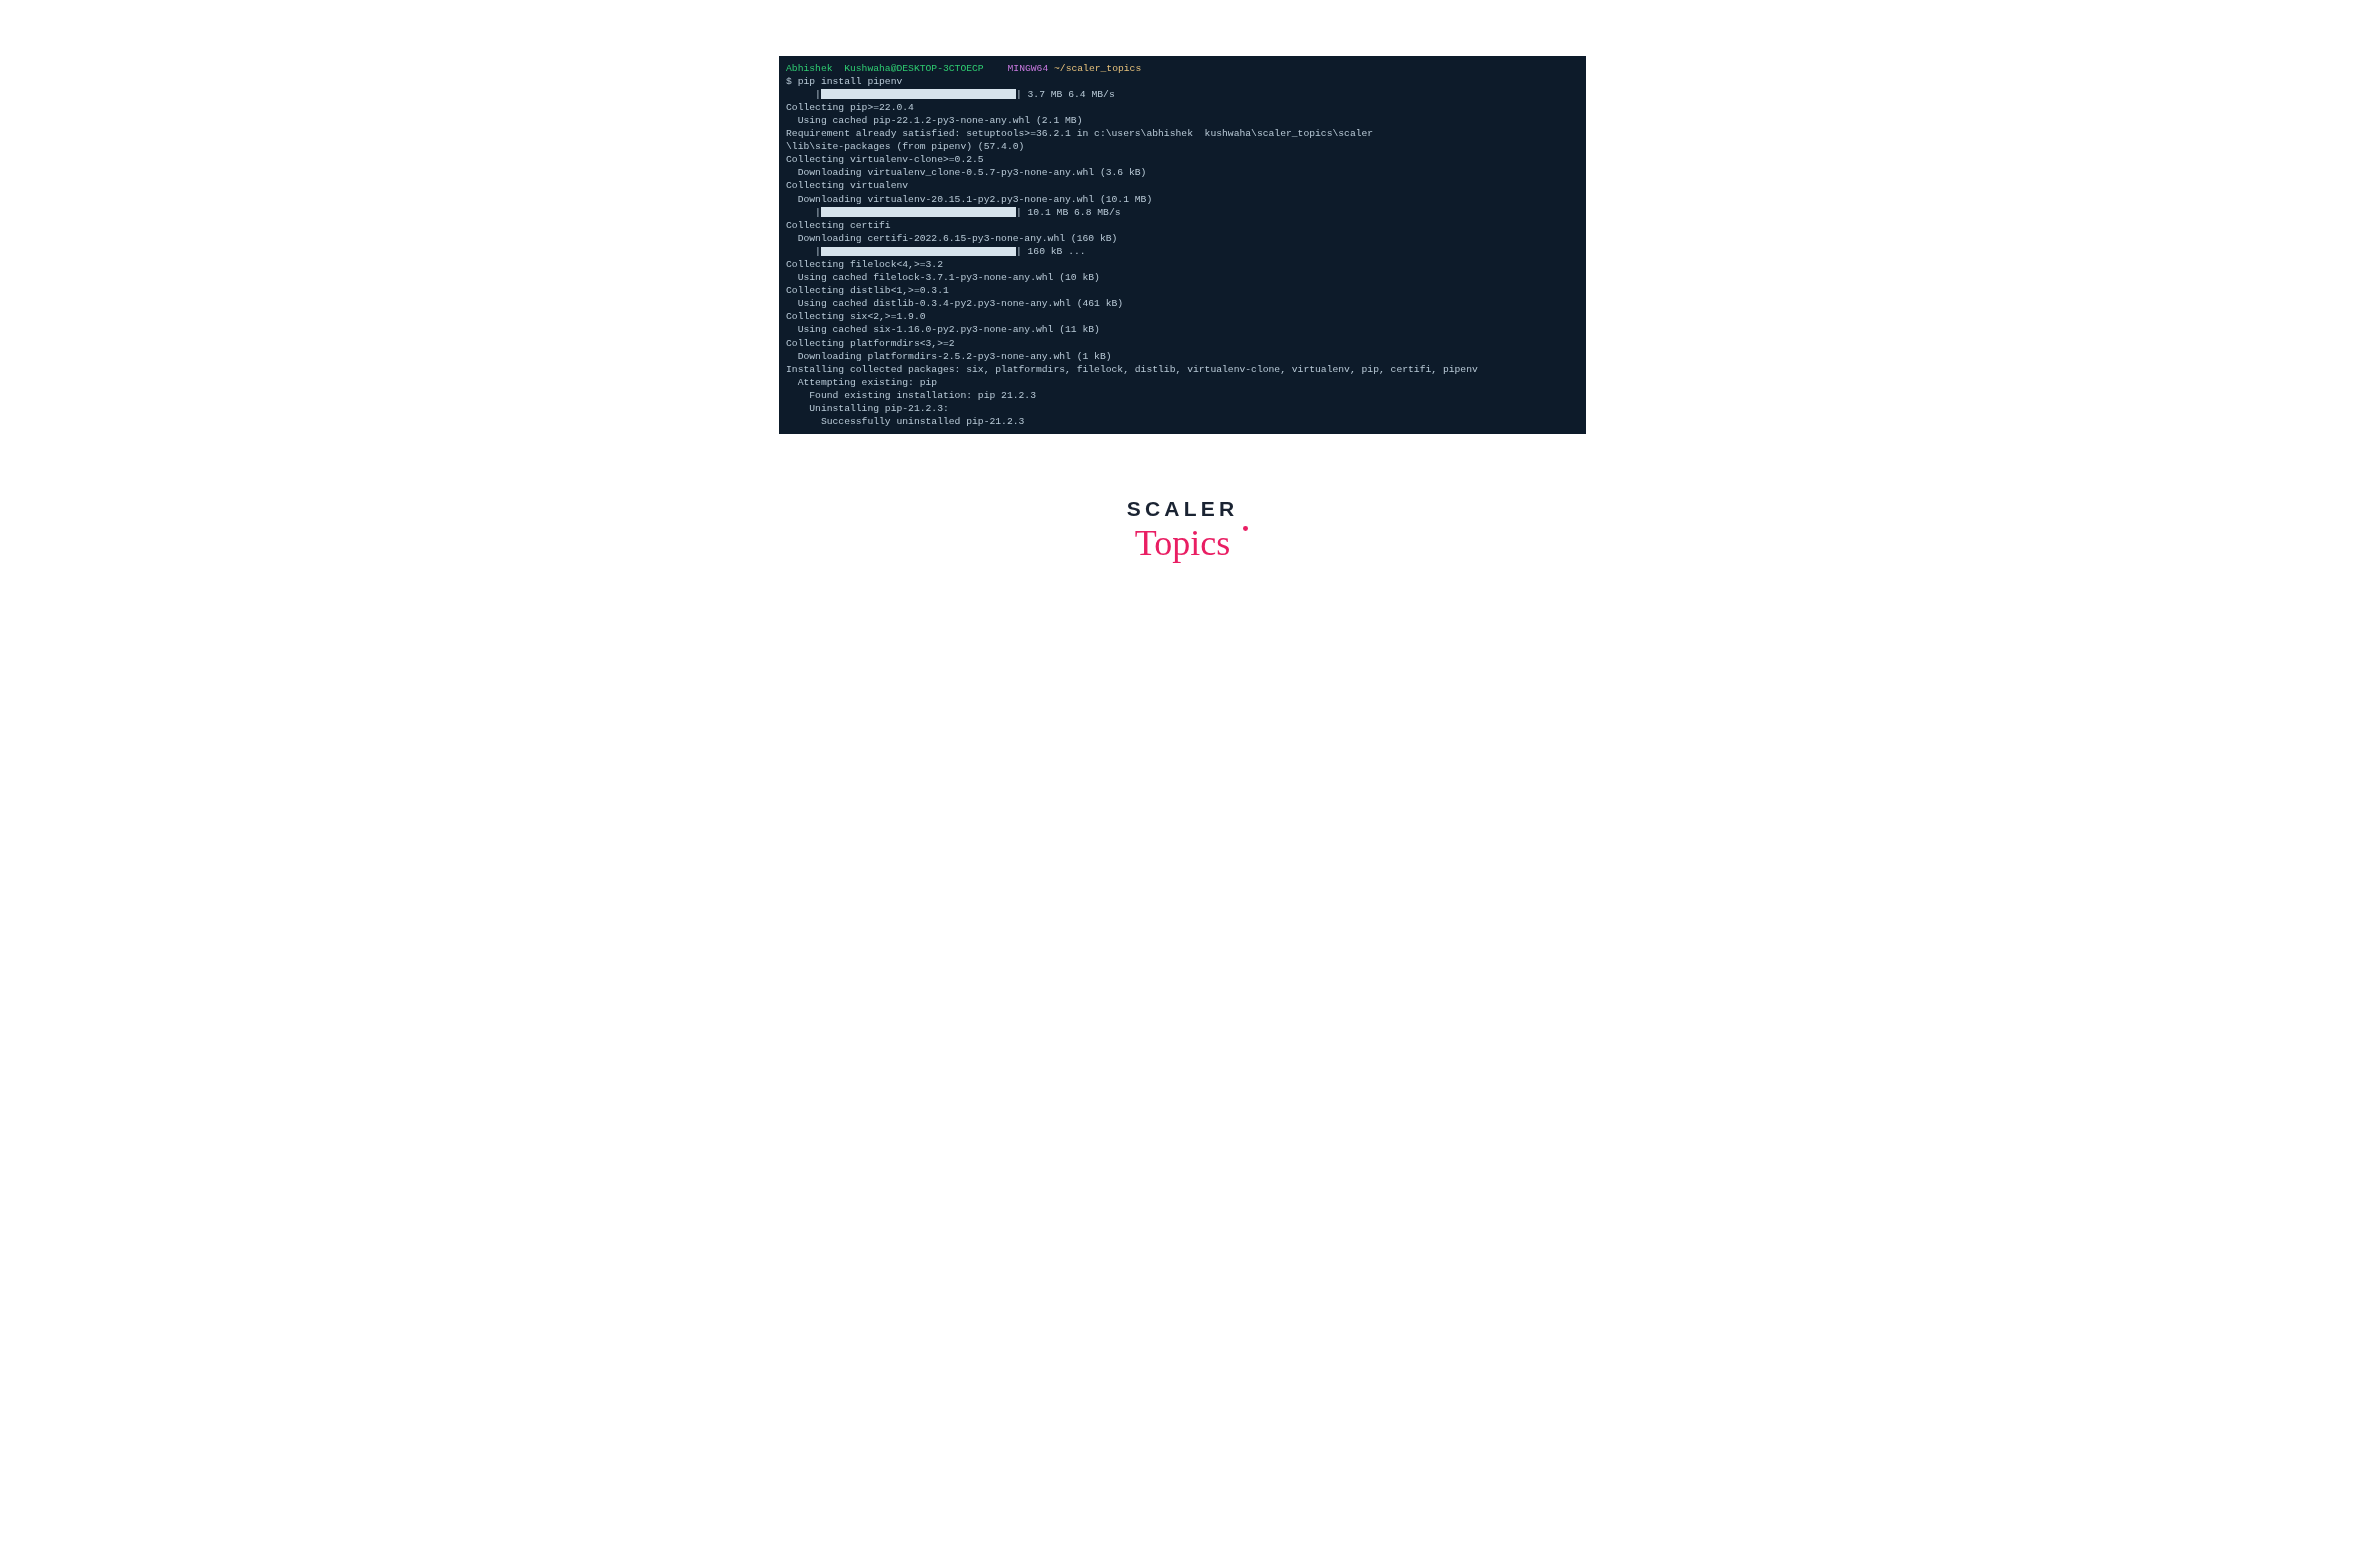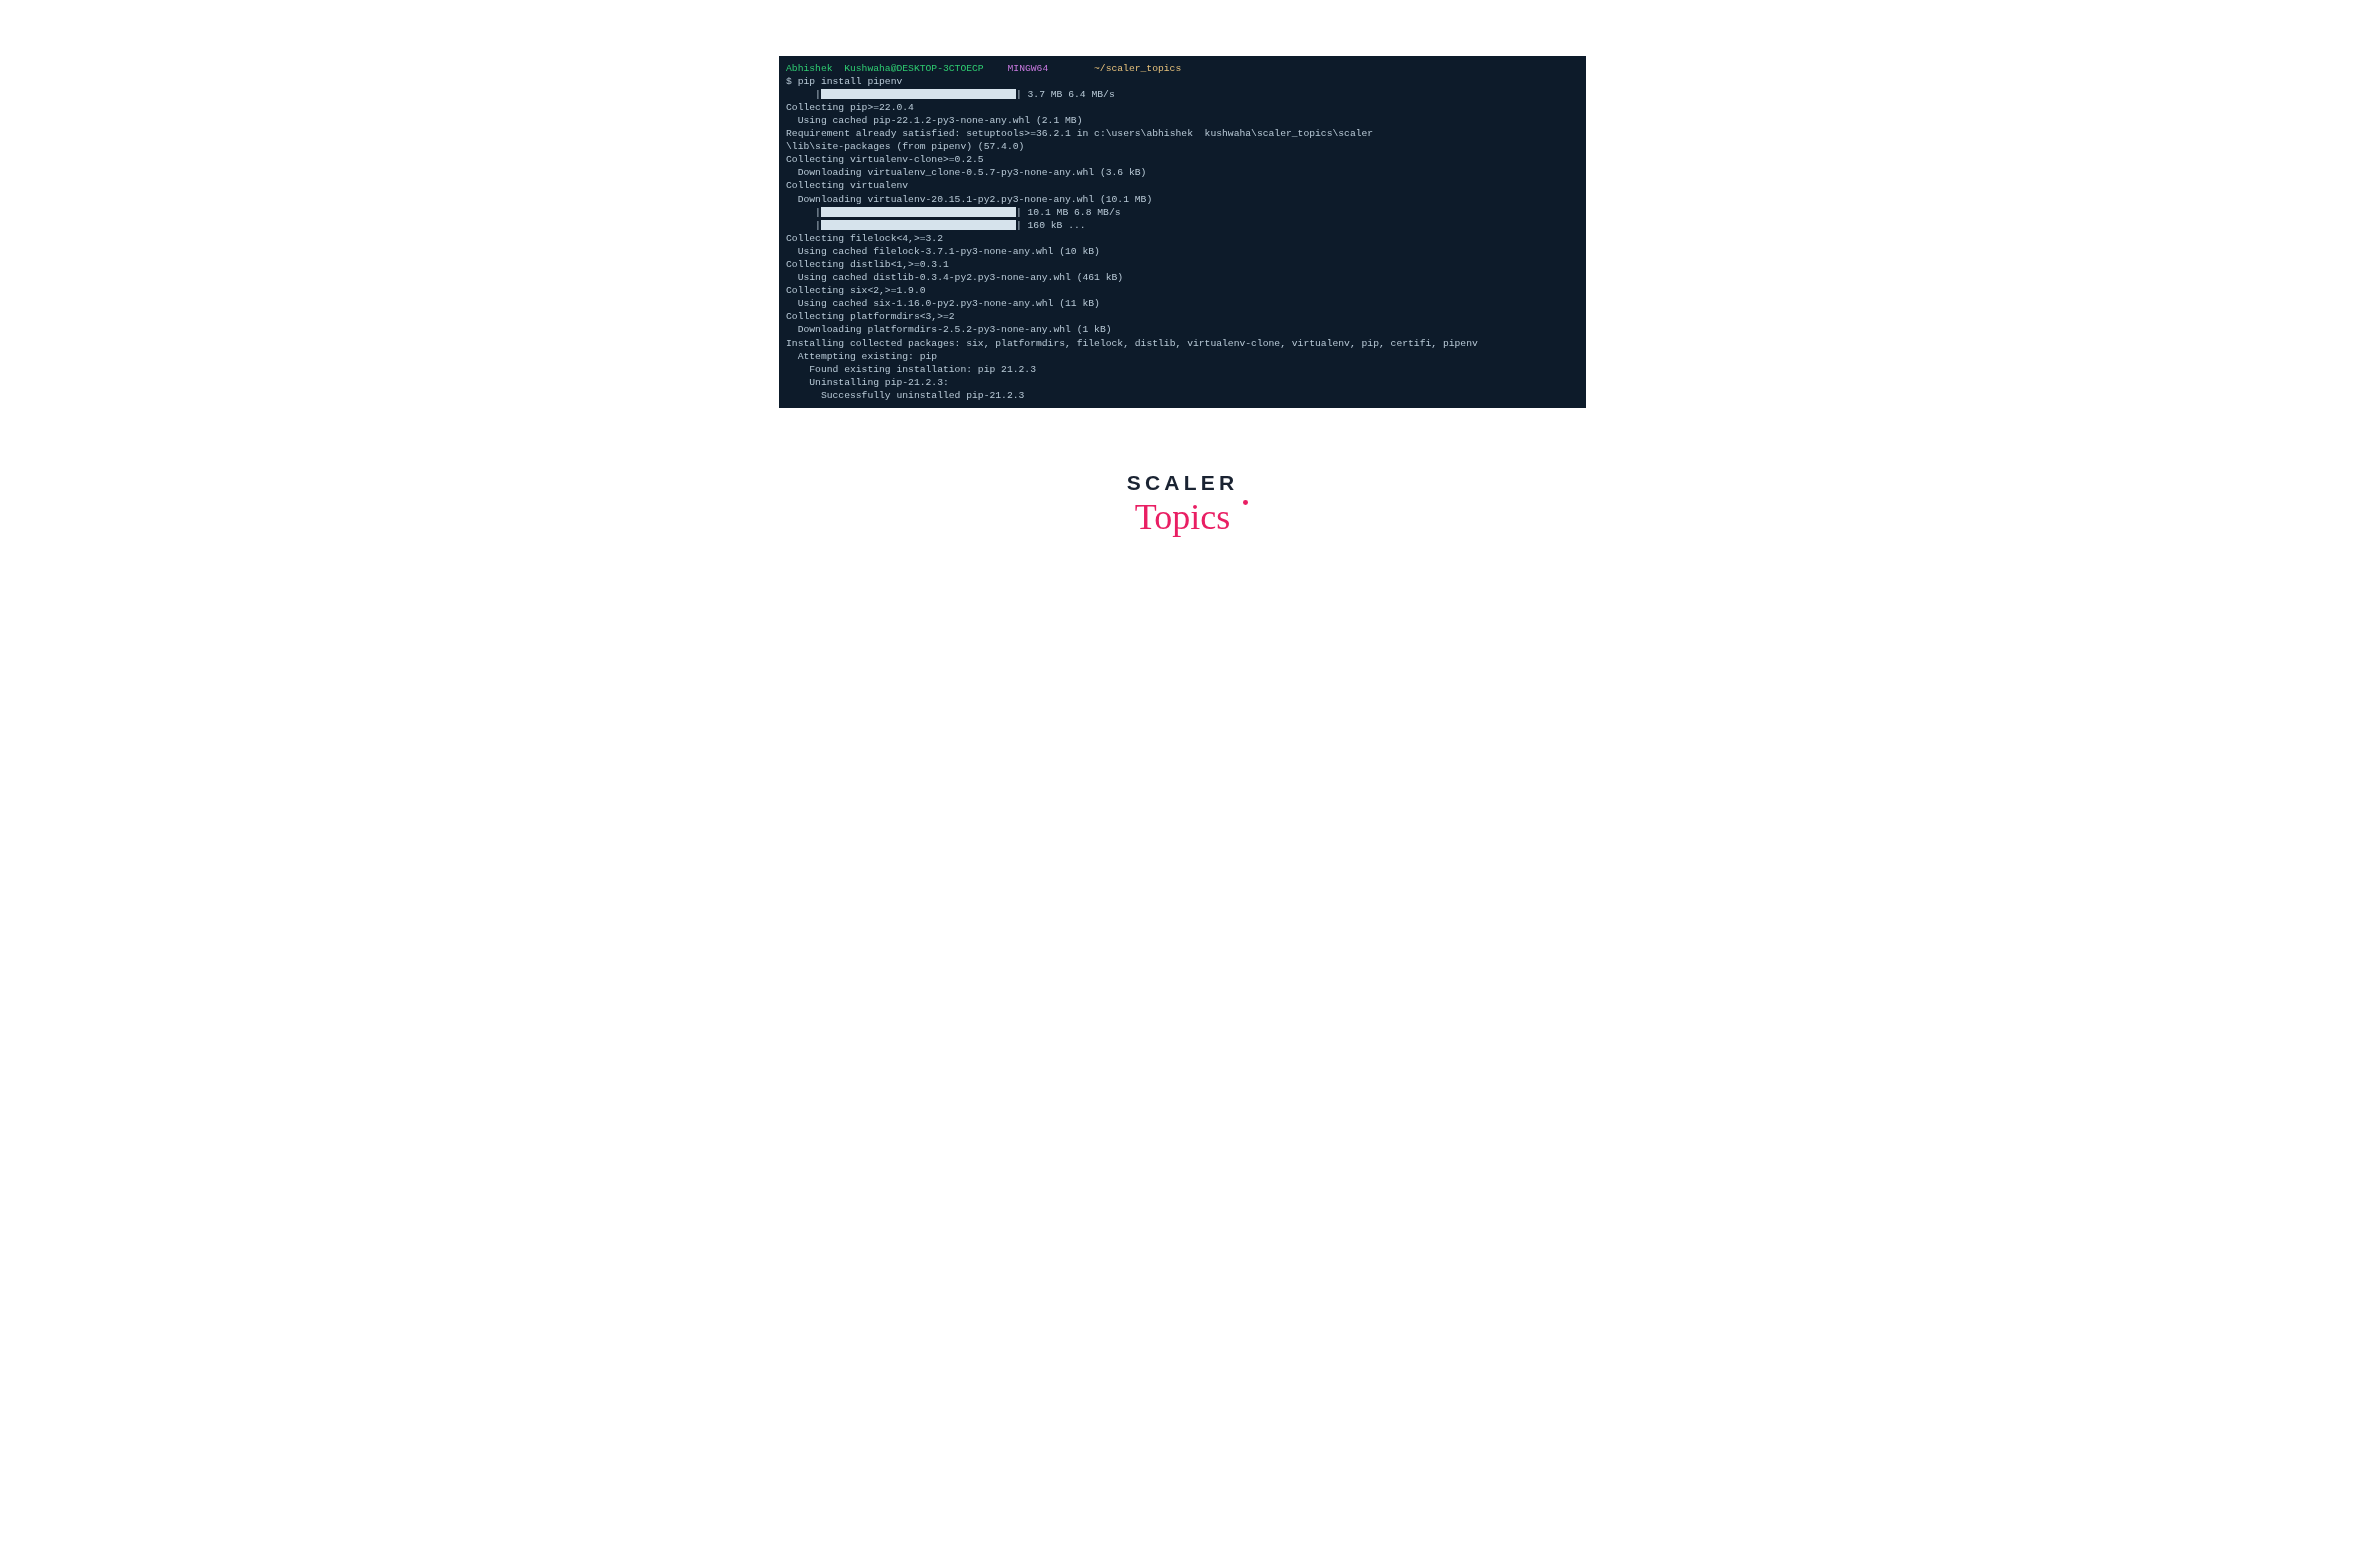--- a/index.html
+++ b/index.html
@@ -36,21 +36,20 @@
       color: #2ecc71;
     }
     
     .purple {
       color: #c678dd;
       padding-left: 18px;
     }
     
     .yellow {
       color: #e5c07b;
-      margin-left: 40px;
     }
     
     .progress-line {
       display: flex;
       align-items: center;
     }
     
     .progress-indent {
       white-space: pre;
     }
@@ -127,20 +126,24 @@
       <div class="term-line">Collecting virtualenv</div>
       <div class="term-line">  Downloading virtualenv-20.15.1-py2.py3-none-any.whl (10.1 MB)</div>
     </div>
 
   <div class="progress-line">
     <span class="progress-indent">     |</span>
     <span class="progress-fill" style="width:195px"></span>
     <span class="progress-text">| 10.1 MB 6.8 MB/s</span>
   </div>
 
+  <div id="block3">
+      <div class="term-line">Collecting certifi</div>
+      <div class="term-line">  Downloading certifi-2022.6.15-py3-none-any.whl (160 kB)</div>
+    </div>
 
   <div class="progress-line">
     <span class="progress-indent">     |</span>
     <span class="progress-fill" style="width:195px"></span>
     <span class="progress-text">| 160 kB ...</span>
   </div>
 
   <div id="block4">
       <div class="term-line">Collecting filelock&lt;4,&gt;=3.2</div>
       <div class="term-line">  Using cached filelock-3.7.1-py3-none-any.whl (10 kB)</div>

